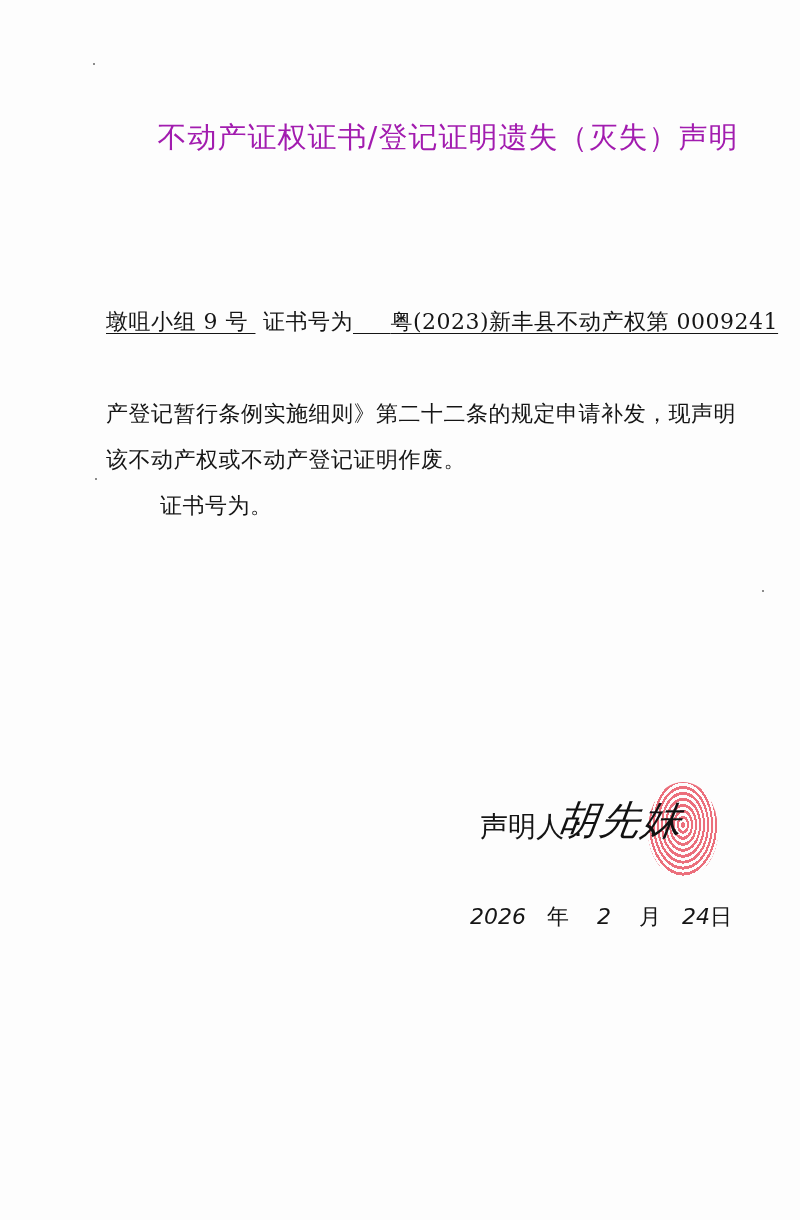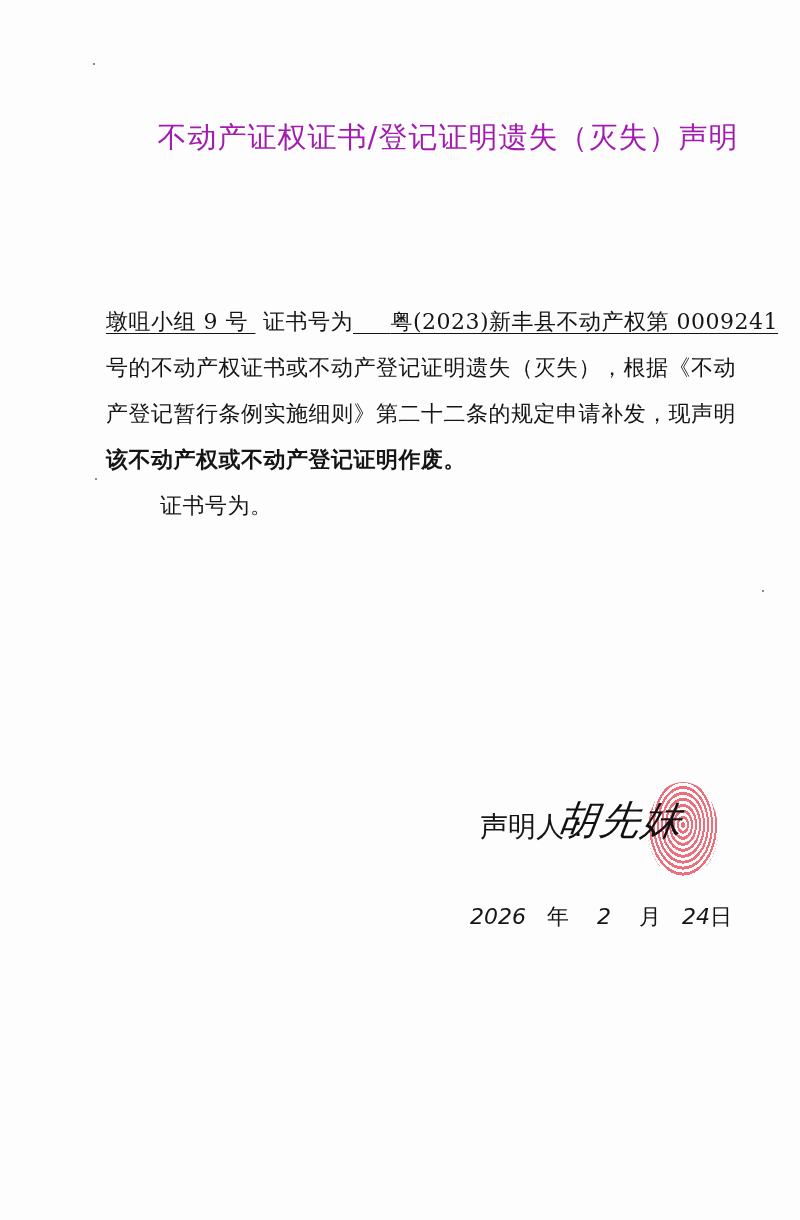--- a/index.html
+++ b/index.html
@@ -61,23 +61,22 @@
   <div class="dot" style="left:95px;top:478px;"></div>
   <div class="dot" style="left:762px;top:590px;"></div>
 
   <div class="title">不动产证权证书/登记证明遗失（灭失）声明</div>
 
 
   <div class="line" style="top:307px;">
     <span class="u"><span>墩咀小组 9 号</span>&nbsp;</span>&nbsp;<span>证书号为</span><span class="u">&nbsp;&nbsp;&nbsp;&nbsp;&nbsp;<span>粤(2023)新丰县不动产权第 0009241</span></span>
   </div>
 
-  <div class="line" style="top:353px;">号的不动产权证书或不动产登记证明遗失（灭失），根据《不动</div>
   <div class="line" style="top:399px;">产登记暂行条例实施细则》第二十二条的规定申请补发，现声明</div>
-  <div class="line" style="top:445px;font-weight:bold;">该不动产权或不动产登记证明作废。</div>
+  <div class="line" style="top:445px;">该不动产权或不动产登记证明作废。</div>
   <div class="line" style="top:491px;left:160px;">证书号为。</div>
 
   <div class="sig-label">声明人：</div>
   <div class="fingerprint"></div>
   <div class="sig-hand">胡先妹</div>
 
   <div class="date">
     <span class="hw">2026</span>
     &nbsp;&nbsp;<span>年</span>
     &nbsp;&nbsp;&nbsp;<span class="hw">2</span>

